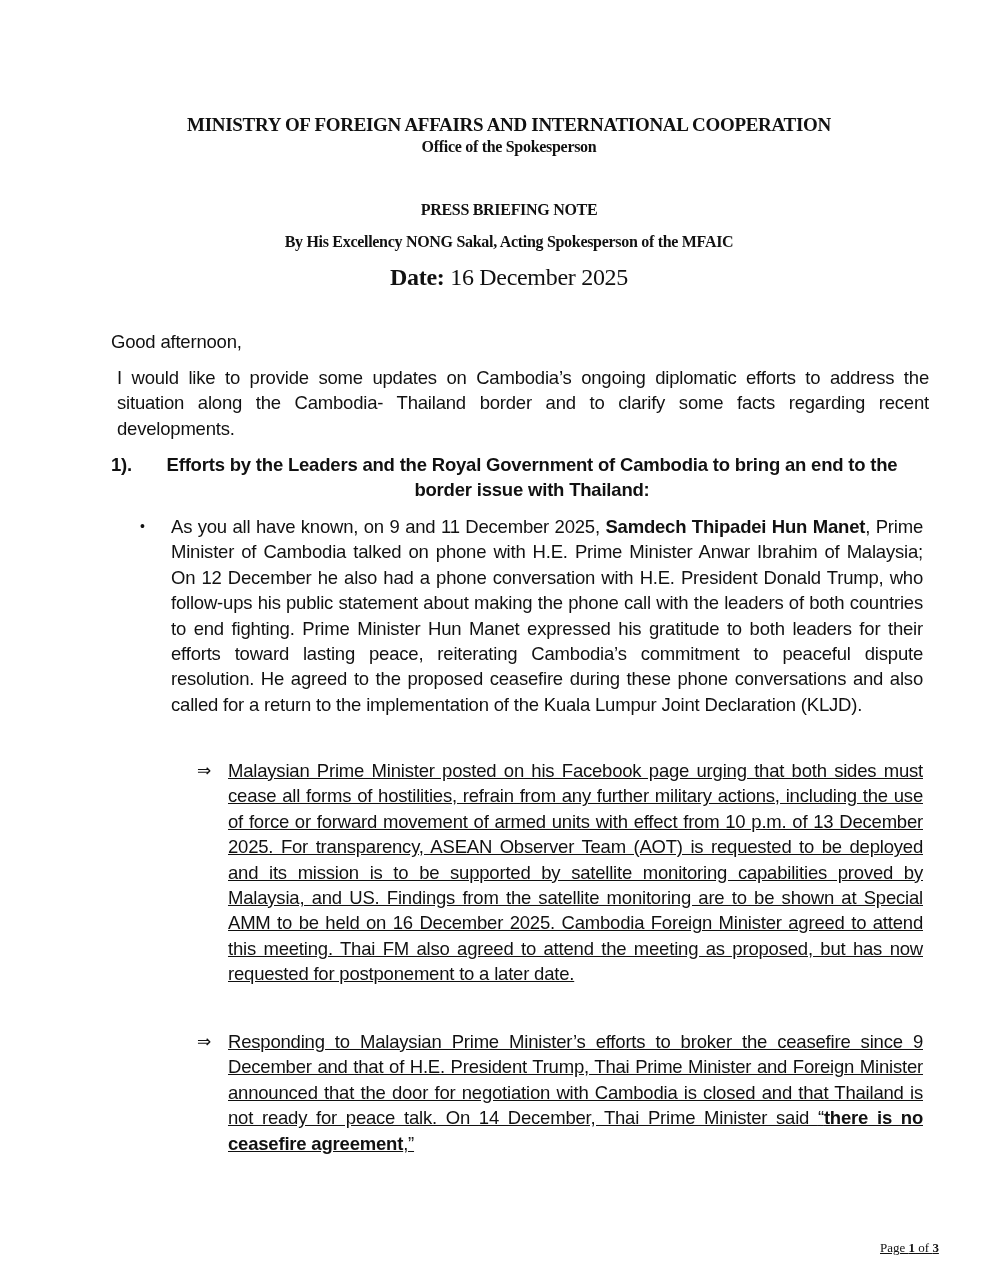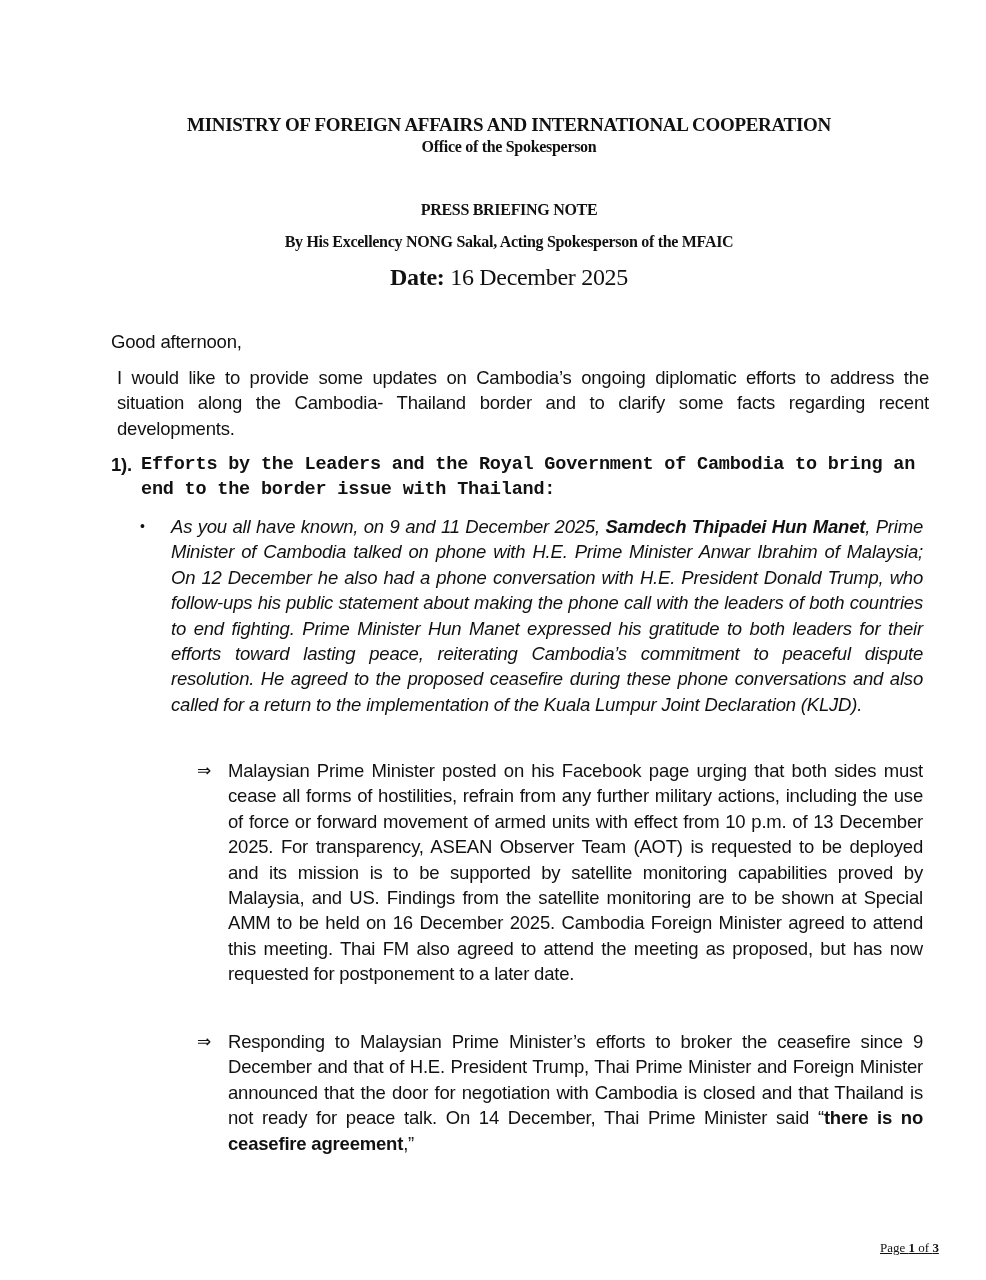--- a/index.html
+++ b/index.html
@@ -12,29 +12,29 @@
     .h-press { top: 201px; font-size: 16px; font-weight: bold; letter-spacing: -0.3px; }
     .h-by { top: 233px; font-size: 16px; font-weight: bold; letter-spacing: -0.3px; }
     .h-date { top: 264px; font-size: 24px; letter-spacing: -0.3px; }
     .h-date b { font-weight: bold; }
 
     .body-text { position: absolute; font-size: 18.5px; line-height: 25.4px; text-align: justify; letter-spacing: -0.2px; }
     .greeting { left: 111px; top: 329px; width: 812px; }
     .intro { left: 117px; top: 365px; width: 812px; }
     .section { left: 111px; top: 452px; width: 812px; font-weight: bold; }
     .section .num { position: absolute; left: 0; top: 0; }
-    .section .txt { display: block; padding-left: 30px; text-align: left; font-family: Liberation Mono, monospace; }
+    .section .txt { display: block; padding-left: 30px; text-align: center; }
 
     .bullet1 { left: 140px; top: 514px; width: 783px; }
     .bullet1 .marker { position: absolute; left: 0; top: 0; font-size: 14px; }
-    .bullet1 .txt { display: block; padding-left: 31px; font-style: italic; }
+    .bullet1 .txt { display: block; padding-left: 31px; }
 
     .arrow-item { left: 197px; width: 726px; }
     .arrow-item .marker { position: absolute; left: 0; top: 0; font-size: 17px; }
-    .arrow-item .txt { display: block; padding-left: 31px; }
+    .arrow-item .txt { display: block; padding-left: 31px; text-decoration: underline; }
     .arrow1 { top: 758px; }
     .arrow2 { top: 1029px; }
 
     .justify-last { text-align-last: left; }
 
     .footer { position: absolute; left: 864px; top: 1240px; font-size: 13px; text-decoration: underline; }
     .footer b { font-weight: bold; }
   </style>
 </head>
 <body>

